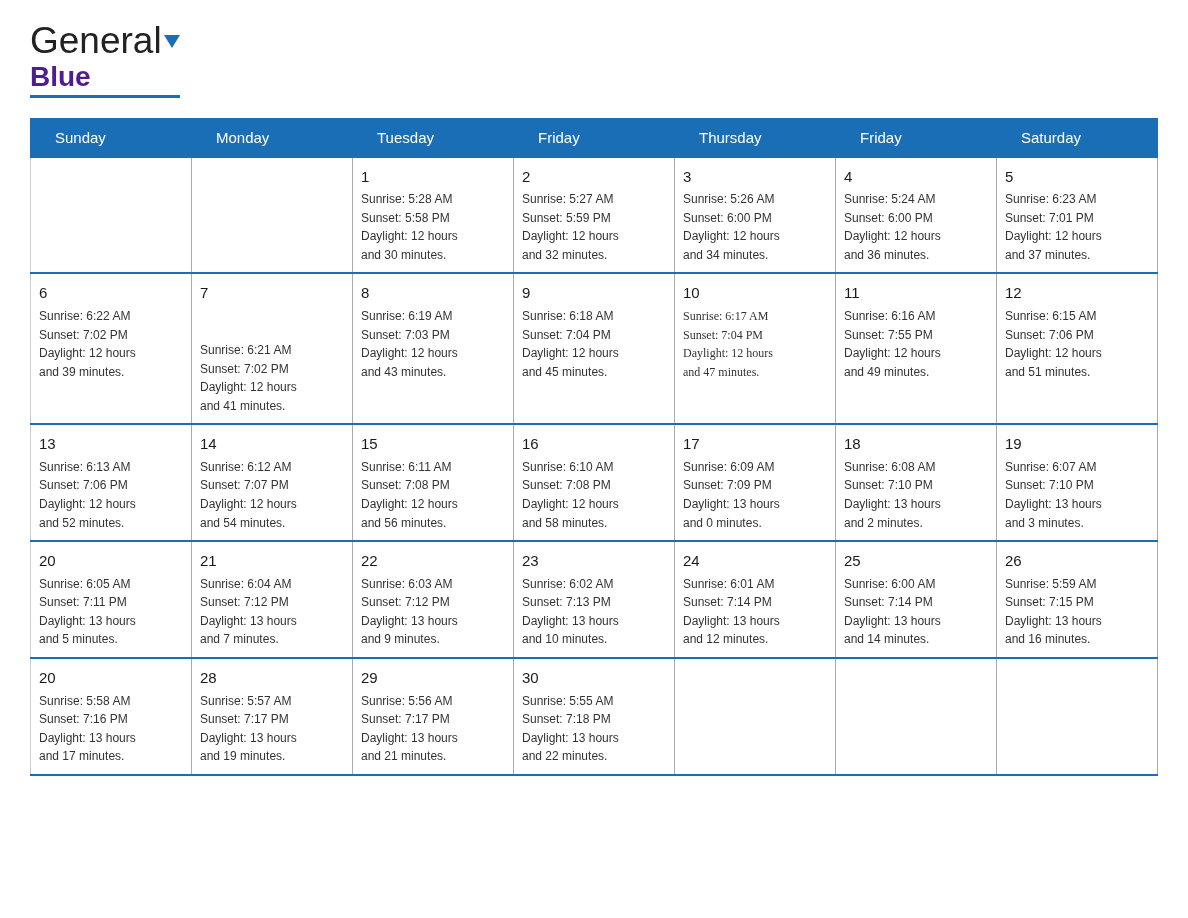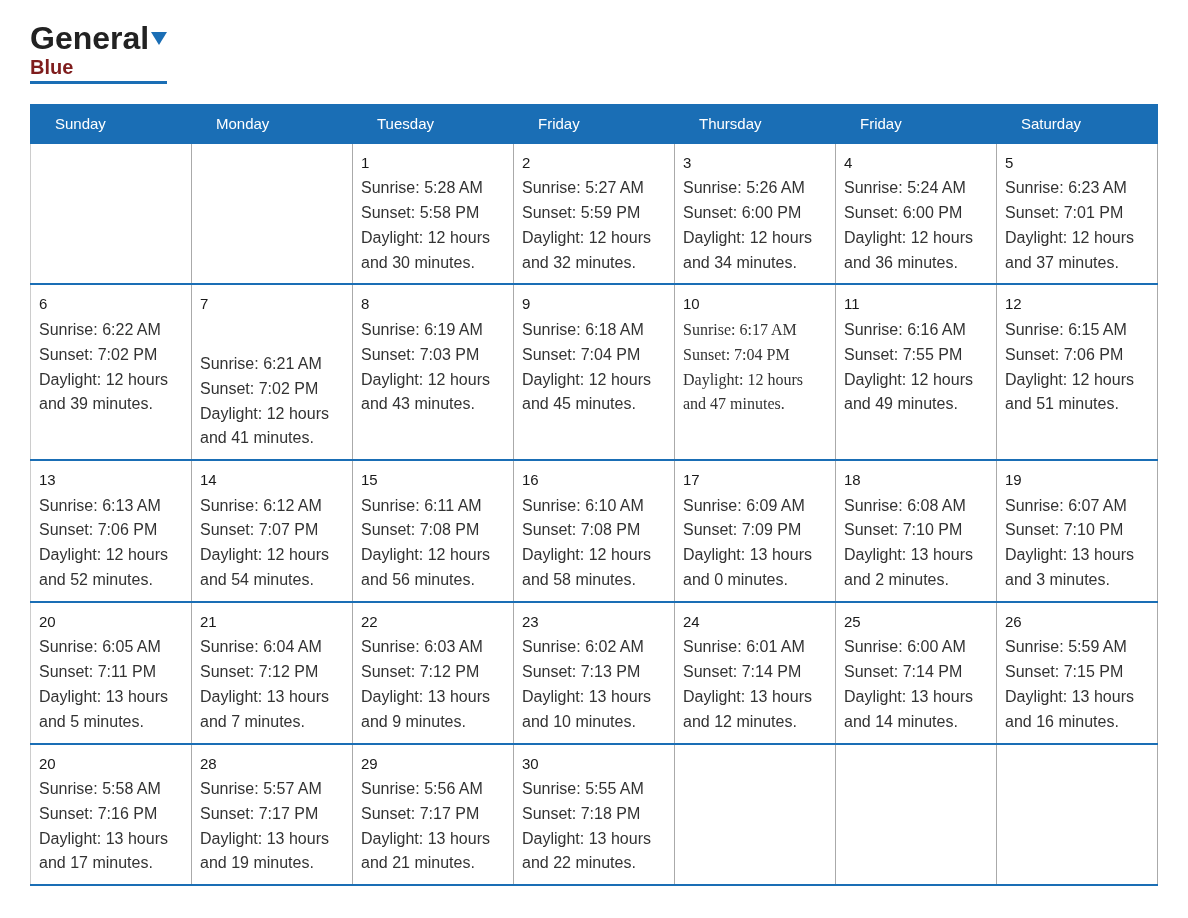--- a/index.html
+++ b/index.html
@@ -59,44 +59,44 @@
       line-height: 1.5;
     }
     .day-number {
       font-size: 15px;
       font-weight: normal;
       color: #1a1a1a;
       display: block;
       margin-bottom: 2px;
     }
     .day-info {
-      font-size: 16px;
+      font-size: 12px;
       color: #333;
       line-height: 1.55;
     }
     tbody tr:last-child td {
       border-bottom: 2px solid #1a6eb5;
     }
     tbody tr td:first-child {
       border-left: 1px solid #ccc;
     }
     
     tbody tr {
       border-top: 2px solid #1a6eb5;
     }
   </style>
 </head>
 <body>
 
 <div class="header">
   <div class="logo">
-    <div style="font-size:32px; font-weight:bold; line-height:1.15;">
+    <div style="font-size:37px; font-weight:normal; line-height:1.15;">
       <span style="color:#222;">General</span><span style="display:inline-block; width:0; height:0; border-left:8px solid transparent; border-right:8px solid transparent; border-top:13px solid #1a6eb5; margin-left:2px; vertical-align:middle; position:relative; top:-2px;"></span>
     </div>
-    <div style="font-size:20px; font-weight:bold; color:#7f1d1d; line-height:1.0;">Blue</div>
+    <div style="font-size:28px; font-weight:bold; color:#4c1d95; line-height:1.0;">Blue</div>
     <div style="width:100%; height:3px; background:#1a6eb5; margin-top:4px;"></div>
   </div>
   <div class="title-block">
     <div class="calendar-title"></div>
     <div class="calendar-subtitle"></div>
   </div>
 </div>
 
 <table>
   <thead>

